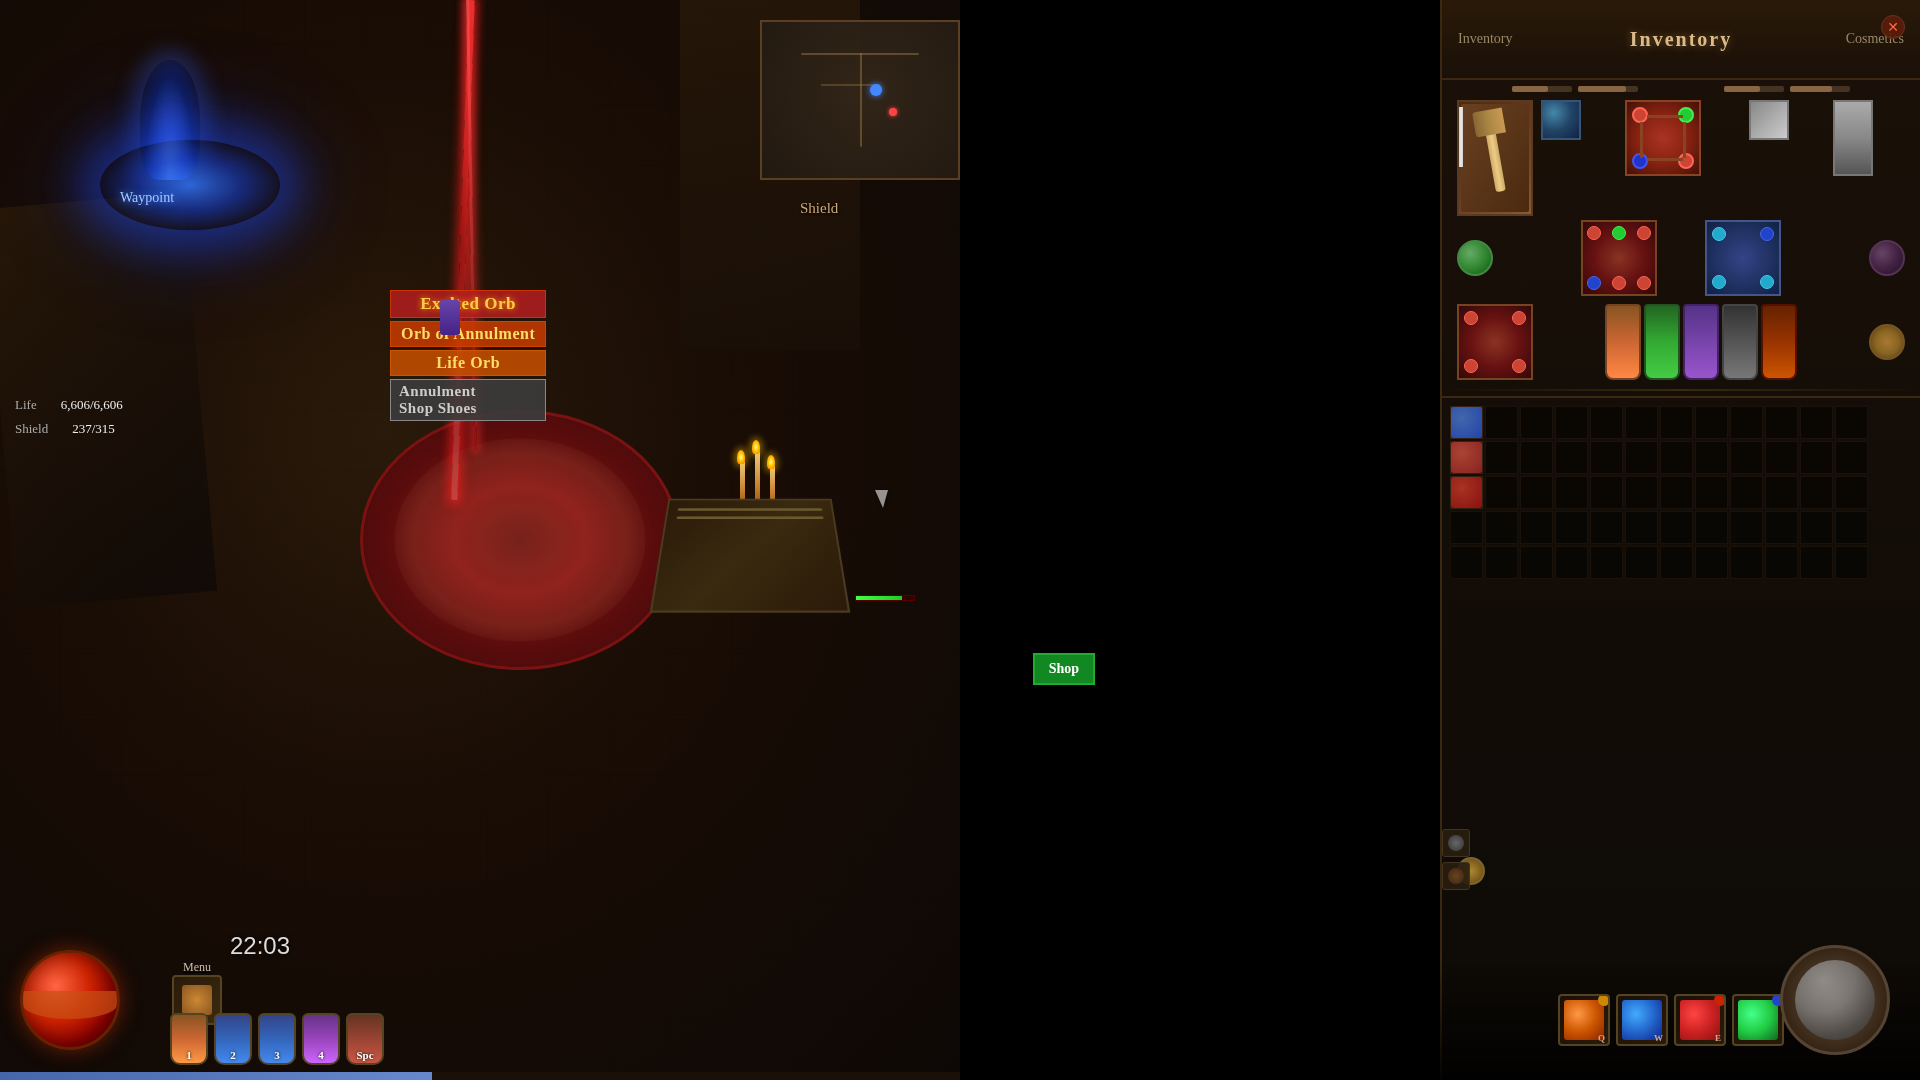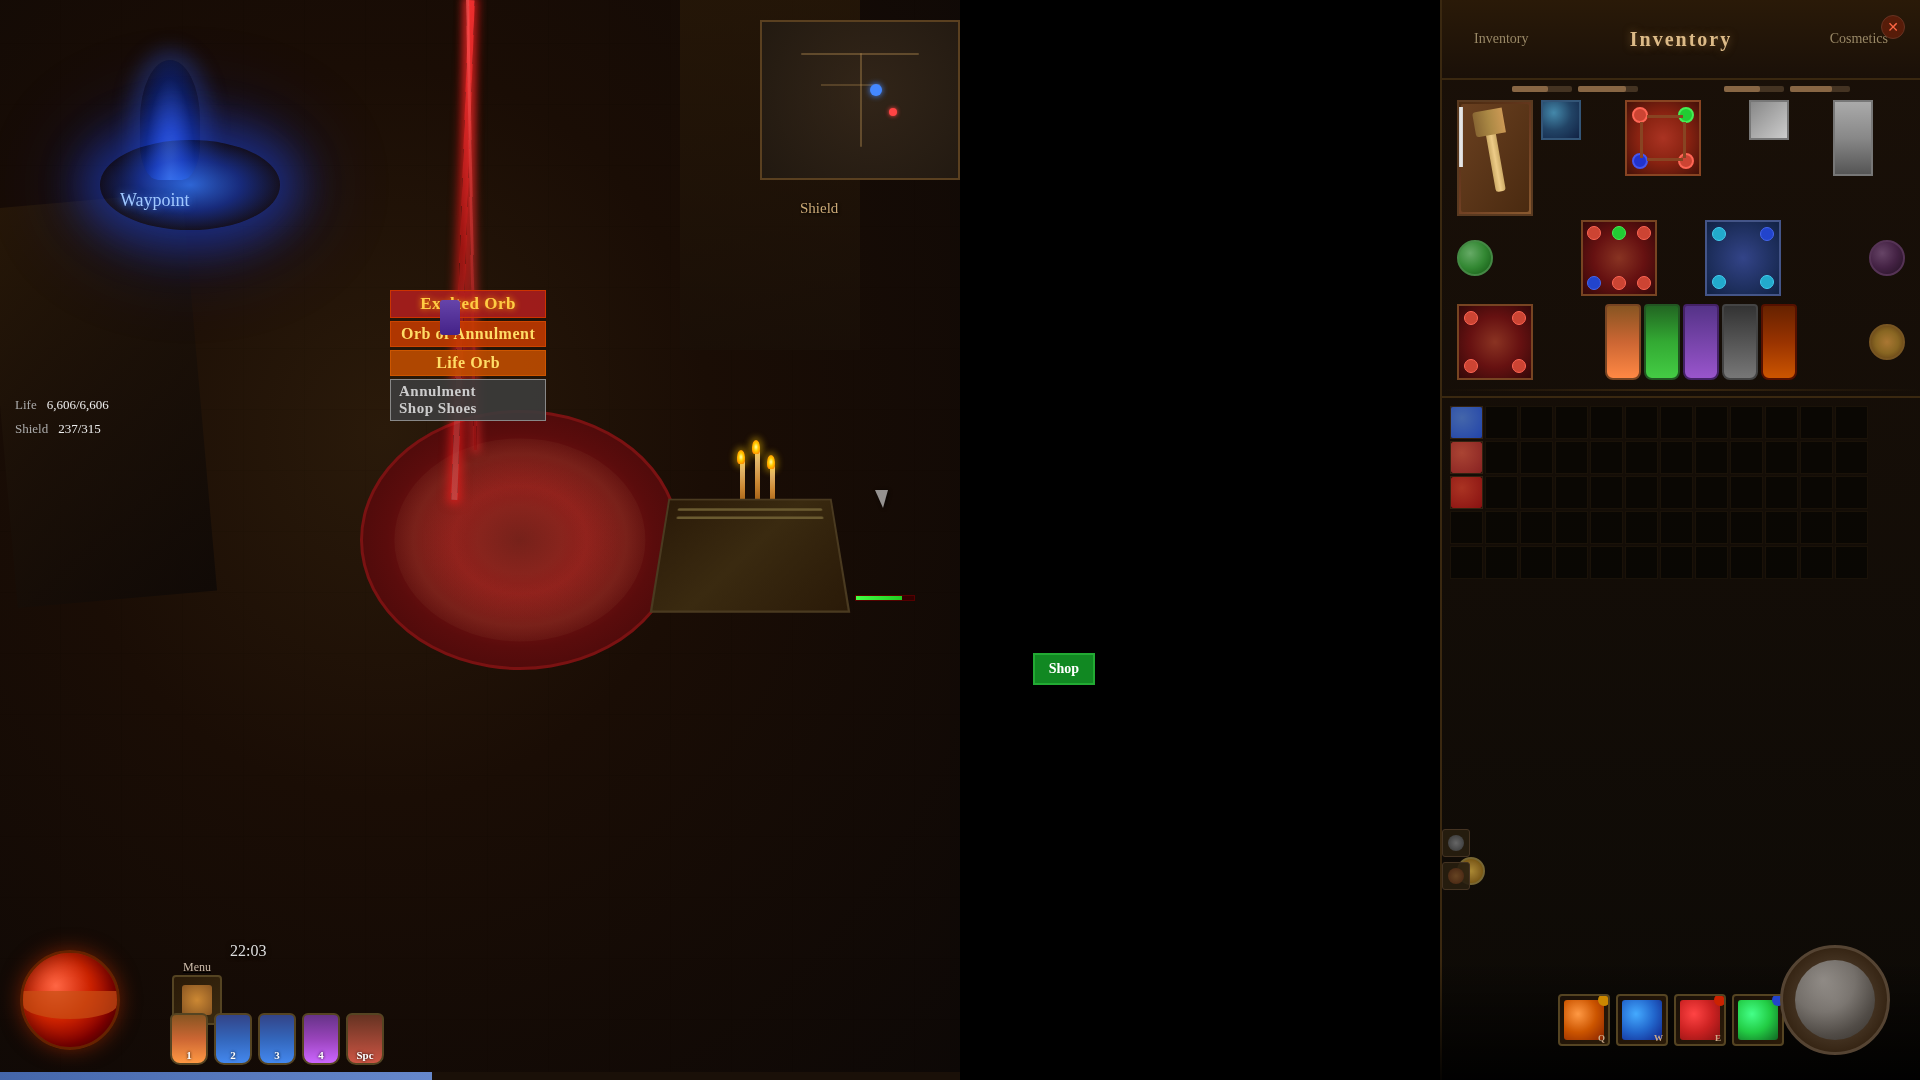--- a/index.html
+++ b/index.html
@@ -45,21 +45,21 @@
     }
     @keyframes pulse-blue {
       0%, 100% { opacity: 0.8; transform: scaleX(1); }
       50% { opacity: 1; transform: scaleX(1.05); }
     }
 
     .waypoint-label {
       position: absolute;
       left: 120px; top: 190px;
       color: #a0c8ff;
-      font-size: 18px;
+      font-size: 14px;
       font-family: 'Georgia', serif;
       text-shadow: 0 0 8px #4488ff;
       white-space: nowrap;
       text-align: right;
     }
 
     
     .laser-beam {
       position: absolute;
       left: 460px; top: 0;
@@ -308,22 +308,22 @@
       font-size: 11px;
       font-weight: bold;
       text-shadow: 0 0 3px #000;
     }
 
     
     .timer {
       position: absolute;
       bottom: 120px; left: 230px;
       color: #dddddd;
-      font-size: 16px;
-      font-family: Liberation Serif, serif;
+      font-size: 24px;
+      font-family: Liberation Sans, sans-serif;
       text-shadow: 0 0 5px #000;
     }
     .gem-orange { background: radial-gradient(circle at 35% 35%, #ff9944, #cc5500, #882200); }
     .gem-blue { background: radial-gradient(circle at 35% 35%, #44aaff, #2266cc, #112288); }
     .gem-green { background: radial-gradient(circle at 35% 35%, #44ff88, #22cc44, #116622); }
     .gem-red { background: radial-gradient(circle at 35% 35%, #ff4444, #cc2222, #881111); }
 
     
     #right-panel {
       position: absolute;
@@ -335,21 +335,21 @@
     }
 
     
     .inv-header {
       height: 80px;
       background: linear-gradient(to bottom, #2a1a08, #1a1008);
       border-bottom: 2px solid #3a2810;
       display: flex;
       align-items: center;
       justify-content: space-between;
-      padding: 0 24px;
+      padding: 0 8px;
       position: relative;
     }
 
     .inv-title-center {
       position: absolute;
       left: 50%;
       transform: translateX(-50%);
       color: #ddbb88;
       font-size: 20px;
       font-family: 'Georgia', serif;
@@ -507,21 +507,21 @@
     
     .vitals {
       position: absolute;
       bottom: 640px; left: 15px;
       color: #ccbbaa;
       font-size: 13px;
       line-height: 1.8;
     }
     .vital-row {
       display: flex;
-      gap: 10px;
+      gap: 24px;
     }
     .vital-label { color: #aaaaaa; }
     .vital-value { color: #eeeeee; }
   </style>
 </head>
 <body>
 
 <div id="game-area">
   <div class="floor-stones"></div>
 

